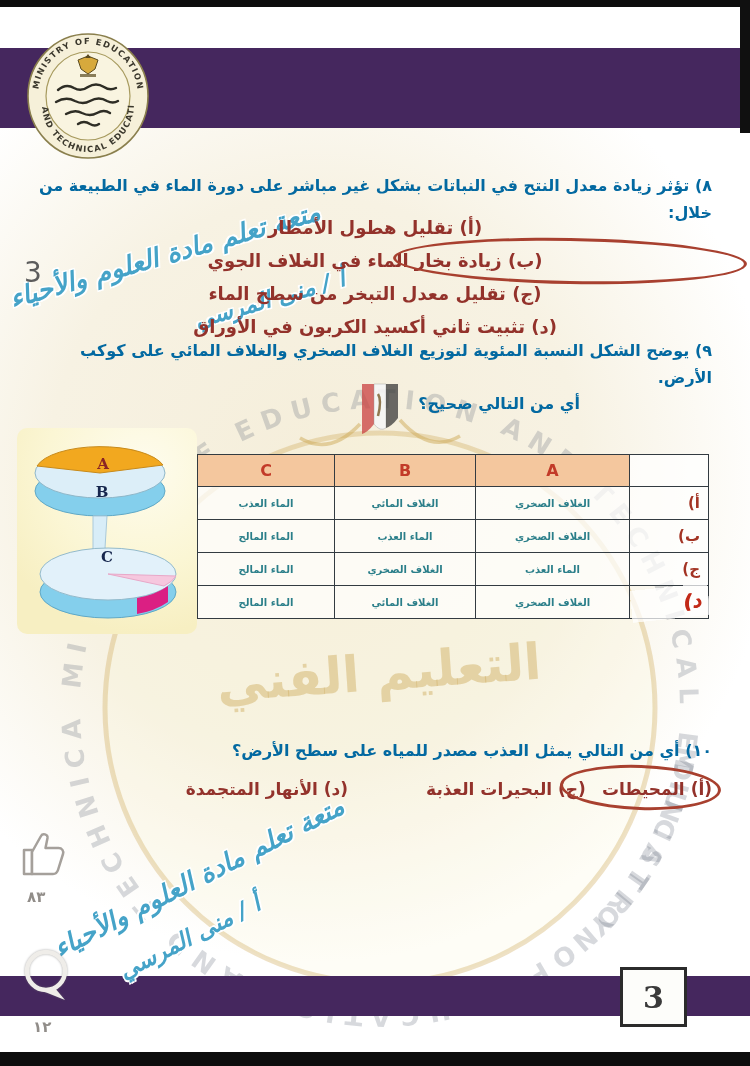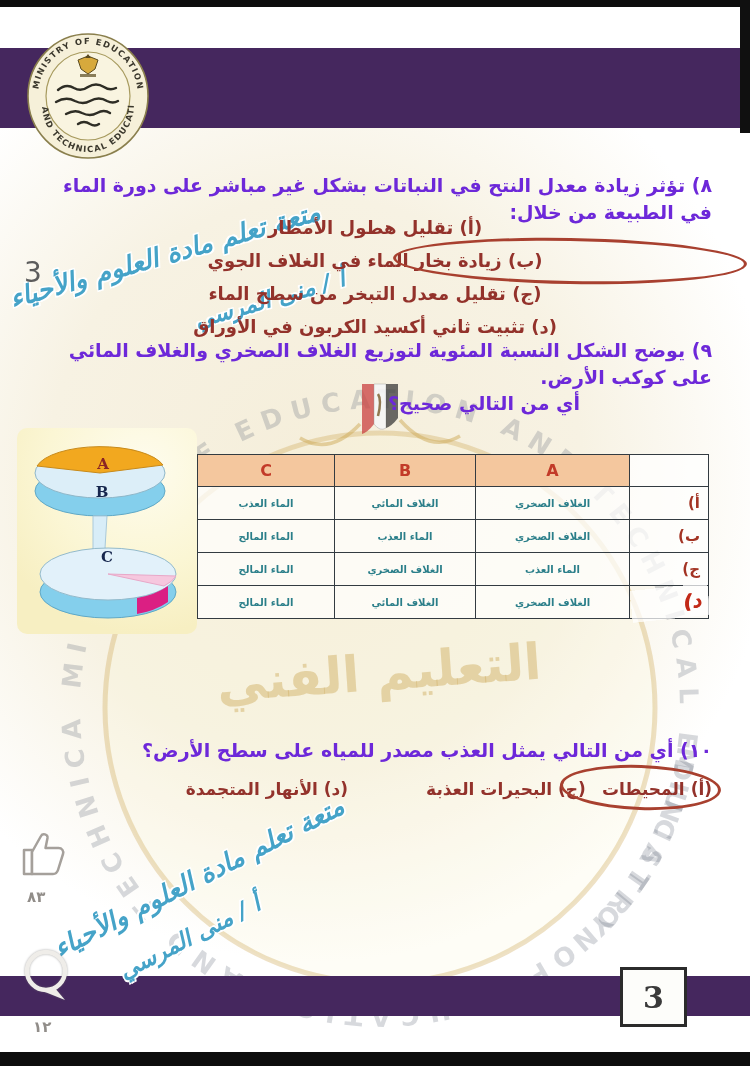--- a/index.html
+++ b/index.html
@@ -14,21 +14,21 @@
   .band-bottom{position:absolute;left:0;top:976px;width:750px;height:40px;background:#45275e;}
   .strip-bottom-black{position:absolute;left:0;top:1052px;width:750px;height:14px;background:#0d0d0d;}
   .page-tint{
     position:absolute;left:0;top:125px;width:750px;height:928px;
     background:radial-gradient(ellipse 65% 55% at 42% 38%, #f5eeda 0%, #f7f2e3 55%, rgba(255,255,255,0) 95%);
   }
   
   .logo{position:absolute;left:26px;top:32px;width:124px;height:128px;}
   .qline{
     position:absolute;left:38px;width:674px;direction:rtl;text-align:right;
-    color:#6d28d9;font-weight:700;font-size:19px;line-height:27px;letter-spacing:0;
+    color:#0369a1;font-weight:700;font-size:16px;line-height:27px;letter-spacing:0;
   }
   .opt-block{position:absolute;left:38px;width:674px;direction:rtl;text-align:center;}
   .opt{height:33px;line-height:33px;color:#93322b;font-weight:700;font-size:18px;}
   .q10-opts{
     position:absolute;left:40px;top:772px;width:672px;height:34px;line-height:34px;
     direction:rtl;display:flex;align-items:center;gap:16px;
     color:#93322b;font-weight:700;font-size:17px;white-space:nowrap;
   }
   .q10-opts .opt10-d{margin-right:62px;}
   

